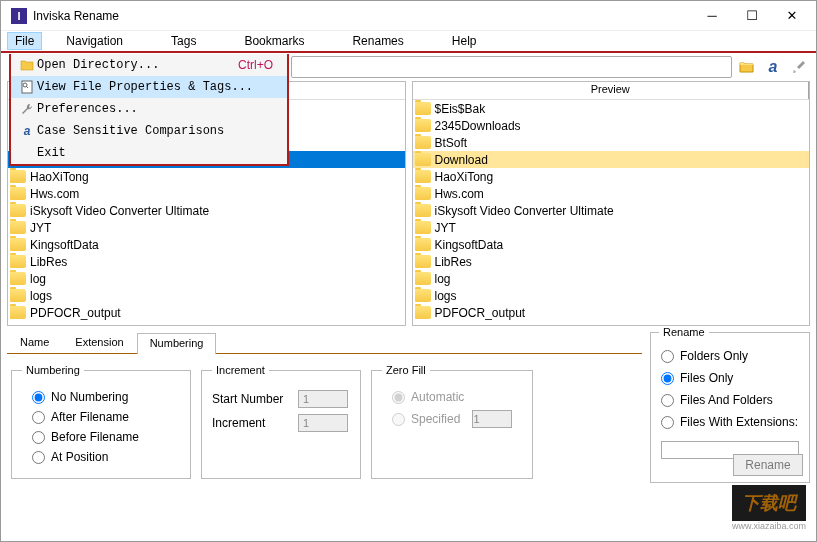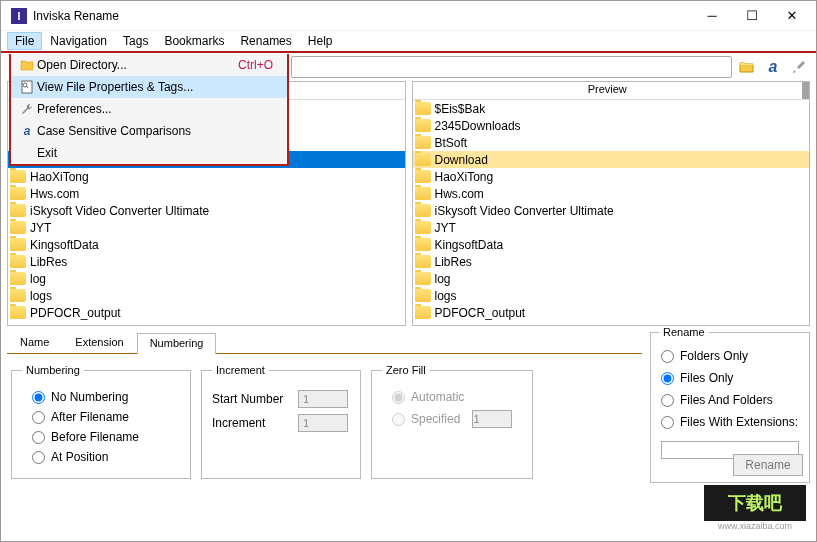--- a/index.html
+++ b/index.html
@@ -4,40 +4,40 @@
 <style>
 * { box-sizing: border-box; margin: 0; padding: 0; font-family: "Segoe UI", Tahoma, sans-serif; font-size: 12px; }
 body { background: #fff; width: 817px; height: 542px; border: 1px solid #999; overflow: hidden; position: relative; }
 
 .titlebar { height: 30px; display: flex; align-items: center; padding: 0 4px; background: #fff; border-bottom: 1px solid #eee; }
 .titlebar .app-icon { width: 16px; height: 16px; background: #3b2b8c; margin: 0 6px; display: flex; align-items: center; justify-content: center; color: #fff; font-weight: bold; font-size: 11px; }
 .titlebar .title { flex: 1; font-size: 12px; }
 .titlebar .win-btn { width: 40px; height: 30px; display: flex; align-items: center; justify-content: center; font-size: 13px; }
 
 .menubar { height: 20px; display: flex; align-items: center; padding: 0 6px; }
-.menubar .menu-item { padding: 2px 8px; cursor: default; }
+.menubar .menu-item { padding: 2px 24px; cursor: default; }
 .menubar .menu-item.active { background: #cce8ff; border: 1px solid #99d1ff; padding: 1px 7px; }
 
 .dropdown { position: absolute; left: 8px; top: 53px; width: 280px; background: #f5f5f5; border: 2px solid #b01c1c; border-top: none; z-index: 10; }
 .dropdown .dd-item { display: flex; align-items: center; padding: 4px 6px; height: 22px; }
 .dropdown .dd-item .dd-icon { width: 20px; display: flex; justify-content: center; color: #666; }
-.dropdown .dd-item .dd-label { flex: 1; }
+.dropdown .dd-item .dd-label { flex: 1; font-family: Liberation Mono, monospace; }
 .dropdown .dd-item .dd-shortcut { color: #be185d; margin-right: 8px; }
 .dropdown .dd-item.highlighted { background: #cce8ff; }
 
 .toolbar-row { height: 30px; display: flex; align-items: center; padding: 3px 6px; border-top: 2px solid #b01c1c; gap: 4px; }
 .toolbar-row .path-input { height: 22px; border: 1px solid #aaa; border-radius: 2px; }
 .toolbar-row .path-input.small { width: 280px; }
 .toolbar-row .path-input.big { flex: 1; }
 .toolbar-row .tb-btn { width: 22px; height: 22px; display: flex; align-items: center; justify-content: center; }
 
 .panes { display: flex; padding: 0 6px; gap: 6px; }
 .pane { flex: 1; border: 1px solid #bbb; display: flex; flex-direction: column; height: 245px; }
 .pane-header { height: 18px; background: #fff; border-bottom: 1px solid #ddd; display: flex; }
-.pane-header .col-name { border-right: 7px solid #a3a3a3; padding: 1px 2px; font-size: 11px; flex: 1; text-align: center; }
+.pane-header .col-name { border-right: 1px solid #a3a3a3; padding: 1px 2px; font-size: 11px; flex: 1; text-align: center; }
 .pane-body { flex: 1; overflow-y: auto; overflow-x: hidden; background: #fff; }
 .file-row { display: flex; align-items: center; height: 17px; padding: 0 2px; }
 .file-row.selected { background: #0078d7; color: #fff; }
 .file-row.preview-sel { background: #ffe69a; }
 .folder-icon { width: 16px; height: 13px; background: linear-gradient(#ffe27a, #f7c948); border-radius: 1px 2px 2px 1px; margin-right: 4px; position: relative; }
 .folder-icon::before { content: ""; position: absolute; top: -2px; left: 0; width: 6px; height: 2px; background: #f7c948; border-radius: 1px 1px 0 0; }
 .file-row span { white-space: nowrap; }
 
 .bottom { display: flex; padding: 6px; gap: 8px; }
 .tabs-area { width: 635px; }
@@ -54,21 +54,21 @@
 .num-field { display: flex; align-items: center; gap: 6px; margin: 6px 0; }
 .num-field input { width: 50px; height: 18px; border: 1px solid #aaa; padding: 0 4px; background: #eee; color: #888; font-size: 11px; }
 
 .rename-box { flex: 1; border: 1px solid #bbb; padding: 8px 10px; position: relative; }
 .rename-box .legend-fake { position: absolute; top: -7px; left: 8px; background: #fff; padding: 0 4px; font-size: 11px; }
 .rename-box .radio-row { margin: 8px 0; }
 .ext-input { width: 100%; height: 18px; border: 1px solid #aaa; margin-top: 4px; }
 .ren-btn { position: absolute; bottom: 6px; right: 6px; height: 22px; width: 70px; border: 1px solid #aaa; background: #eee; }
 
 .watermark { position: absolute; right: 10px; bottom: 10px; pointer-events: none; }
-.watermark .wm-box { background: #1a1a1a; color: #bef264; padding: 6px 24px; font-family: "Microsoft YaHei", sans-serif; font-size: 18px; font-weight: bold; }
+.watermark .wm-box { background: #1a1a1a; color: #a16207; padding: 6px 10px; font-family: "Microsoft YaHei", sans-serif; font-size: 18px; font-weight: bold; font-style: italic; }
 .watermark .wm-url { font-size: 9px; color: #999; text-align: center; }
 
 ::-webkit-scrollbar { width: 16px; }
 ::-webkit-scrollbar-track { background: #f0f0f0; }
 ::-webkit-scrollbar-thumb { background: #c0c0c0; border: 1px solid #a0a0a0; }
 ::-webkit-scrollbar-button { background: #e8e8e8; height: 16px; border: 1px solid #ccc; }
 </style>
 </head>
 <body>
 

